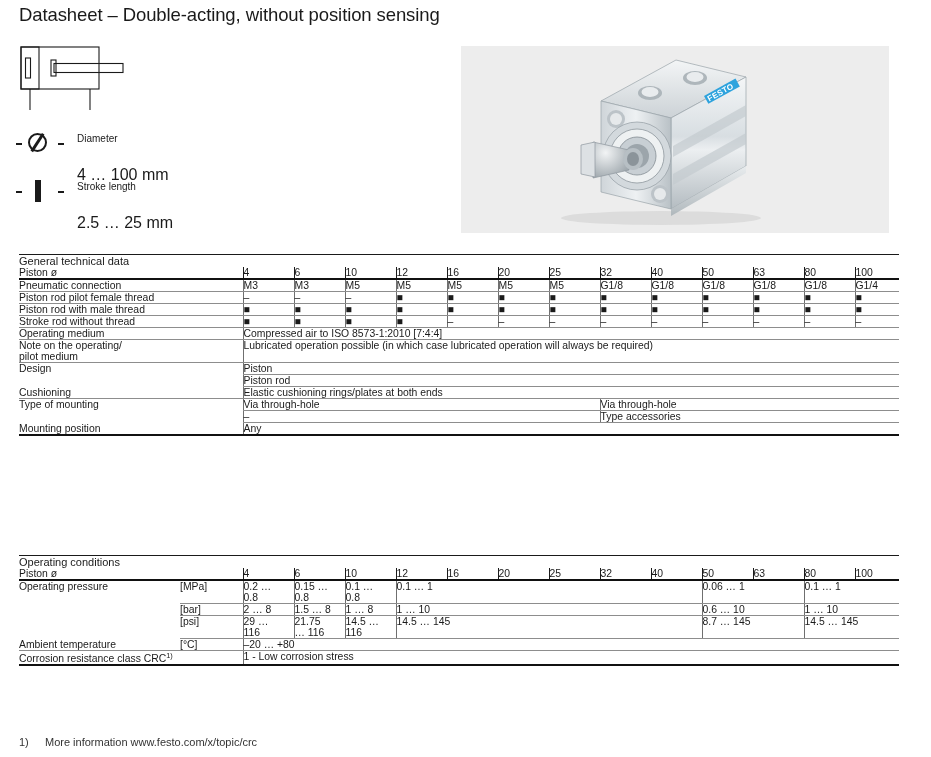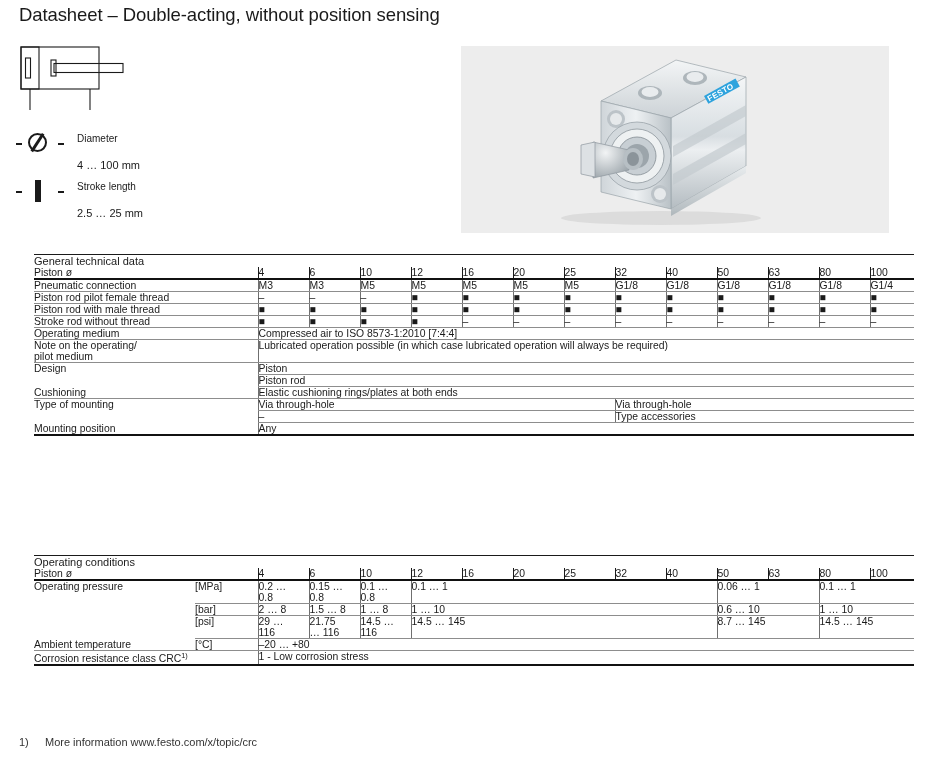--- a/index.html
+++ b/index.html
@@ -59,39 +59,38 @@
     background: #1a1a1a;
     transform: rotate(33deg);
   }
   .icon-stroke {
     position: absolute; left: 21px; top: 0px;
     width: 6px; height: 22px;
     background: #1a1a1a;
   }
   .feat-text { position: absolute; left: 63px; top: -2px; }
   .feat-label { font-size: 10px; line-height: 17px; color: #1a1a1a; }
-  .feat-value { font-size: 11px; line-height: 17px; color: #1a1a1a; margin-top: 10px; }
+  .feat-value { font-size: 16px; line-height: 17px; color: #1a1a1a; margin-top: 19px; }
 
   
   .photo {
     position: absolute;
     left: 461px; top: 46px;
     width: 428px; height: 187px;
     background: #ededed;
     overflow: hidden;
   }
 
   
   .tbl {
     position: absolute;
     border-collapse: collapse;
     table-layout: fixed;
     font-size: 10.4px;
     color: #1a1a1a;
-    margin-left: 15px;
   }
   .tbl td, .tbl th {
     padding: 0;
     margin: 0;
     vertical-align: top;
     font-weight: 400;
     text-align: left;
   }
   .cellpad { padding: 2px 4px 2px 4px; }
 

